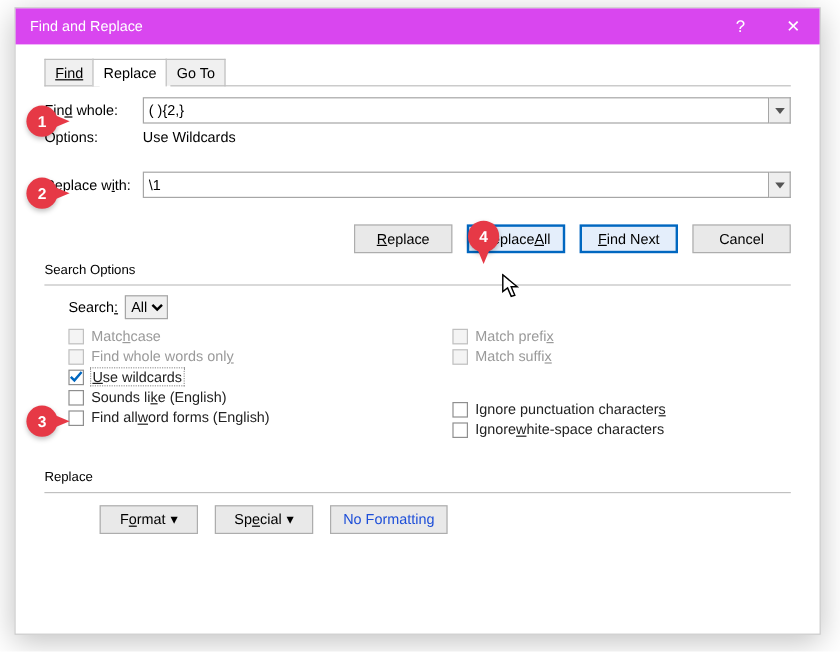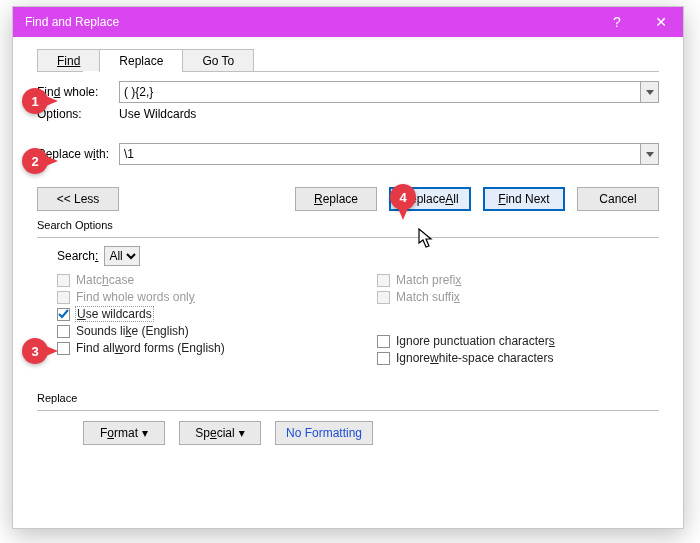--- a/index.html
+++ b/index.html
@@ -3,21 +3,21 @@
 <meta charset="utf-8">
 <style>
 * { box-sizing: border-box; margin: 0; padding: 0; font-family: "Segoe UI", Tahoma, sans-serif; }
 body { background: #fff; width: 700px; height: 543px; position: relative; overflow: hidden; }
 .outer { position: absolute; left: 12px; top: 6px; width: 672px; height: 523px; border: 1px solid #c8c8c8; background: #fff; box-shadow: 0 6px 24px rgba(0,0,0,.25); }
 .titlebar { height: 30px; background: #d946ef; display: flex; align-items: center; padding: 0 0 0 12px; color: #fff; font-size: 12px; }
 .titlebar .spacer { flex: 1; }
 .titlebar .tbtn { width: 44px; height: 30px; display: flex; align-items: center; justify-content: center; font-size: 14px; }
 .body { padding: 6px 14px 14px 14px; position: relative; }
 .tabs { display: flex; margin: 6px 0 0 10px; font-size: 12px; }
-.tab { border: 1px solid #bfbfbf; border-bottom: none; padding: 4px 19px; background: #f0f0f0; margin-right: -1px; position: relative; }
+.tab { border: 1px solid #bfbfbf; border-bottom: none; padding: 4px 8px; background: #f0f0f0; margin-right: -1px; position: relative; }
 .tab.active { background: #fff; z-index: 2; }
 .tabrule { border-top: 1px solid #bfbfbf; margin: 0 10px 0 10px; position: relative; top: -1px; }
 .tabrule .cover { position: absolute; height: 2px; background: #fff; top: -1px; }
 .row { display: flex; align-items: center; margin: 8px 10px 0 10px; font-size: 12px; }
 .lbl { width: 82px; }
 .combo { flex: 1; display: flex; }
 .combo input { flex: 1; height: 22px; border: 1px solid #a6a6a6; padding: 0 4px; font-size: 12px; }
 .combo .dd { width: 18px; height: 22px; border: 1px solid #a6a6a6; border-left: none; display: flex; align-items: center; justify-content: center; background: #eee; }
 .chev { width: 0; height: 0; border-left: 4px solid transparent; border-right: 4px solid transparent; border-top: 5px solid #555; }
 .optline { margin: 4px 10px 0 10px; font-size: 12px; display: flex; }
@@ -112,23 +112,20 @@
       <div class="lbl" style="width:82px;"><span>Replace w</span><span class="u">i</span><span>th:</span></div>
       <div class="combo">
         <input type="text" value="\1" style="">
         <div class="dd">
             <div class="chev"></div>
           </div>
       </div>
     </div>
 
     <div class="btnrow">
-      <div class="btn">
-          <span>&lt;&lt; Less</span>
-        </div>
       <div class="gap"></div>
       <div class="btn"><span class="u">R</span>eplace</div>
       <div class="btn primary">Replace <span class="u">A</span>ll</div>
       <div class="btn primary"><span class="u">F</span>ind Next</div>
       <div class="btn">
           <span>Cancel</span>
         </div>
     </div>
 
     <div class="section">

